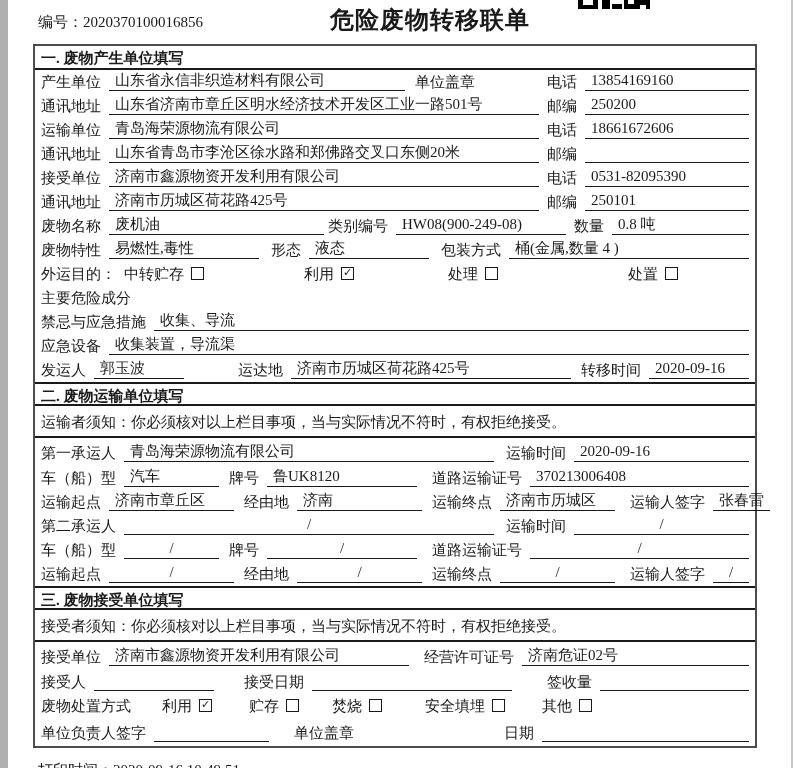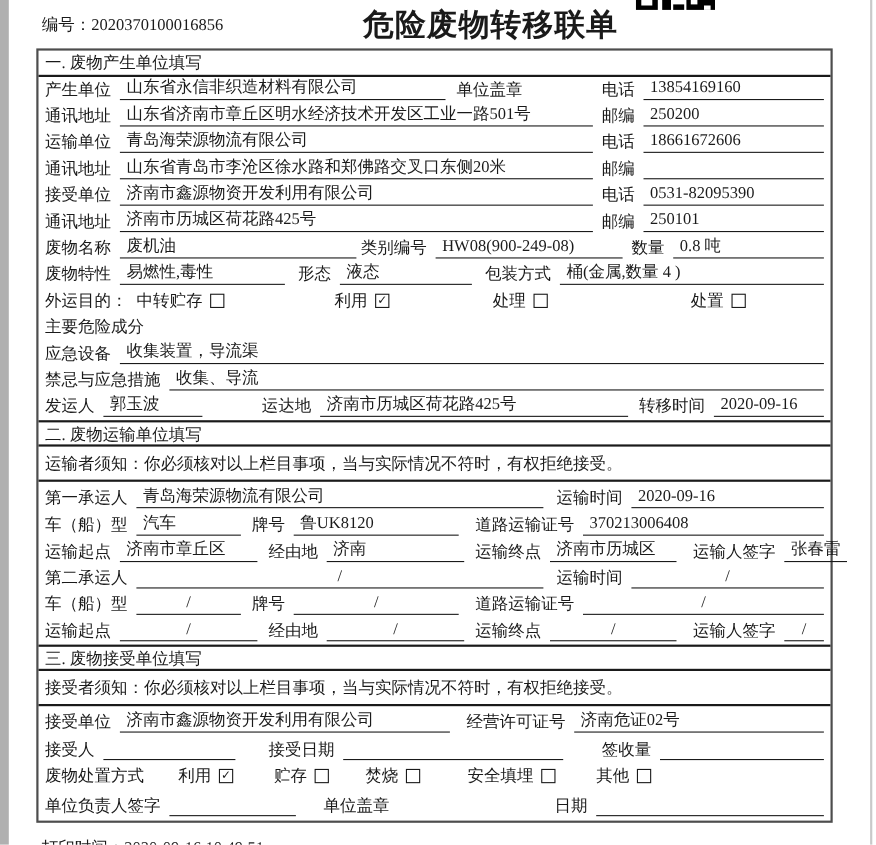--- a/index.html
+++ b/index.html
@@ -3,29 +3,29 @@
 <meta charset="utf-8">
 <style>
   html,body{margin:0;padding:0;}
   body{
     width:796px;height:768px;background:#ffffff;overflow:hidden;position:relative;
     font-family:"Liberation Serif","DejaVu Serif",serif;color:#1a1a1a;font-size:15px;
   }
   .scan-edge-left{position:absolute;left:0;top:0;width:8px;height:768px;background:#b0b0b0;}
   .scan-edge-right{position:absolute;left:791px;top:0;width:2px;height:768px;background:#c9c9c9;}
   .doc-number{position:absolute;left:38px;top:13px;white-space:nowrap;}
-  .doc-title{position:absolute;left:330px;top:4px;font-size:28px;font-weight:bold;letter-spacing:1px;white-space:nowrap;}
+  .doc-title{position:absolute;left:330px;top:4px;font-size:24px;font-weight:bold;letter-spacing:1px;white-space:nowrap;}
   .qr{position:absolute;left:578px;top:0;}
   .form-box{
     position:absolute;left:33px;top:44px;width:724px;box-sizing:border-box;
     border:2px solid #4d4d4d;background:#fff;
   }
   .sec{
     height:24px;box-sizing:border-box;border-bottom:2px solid #1a1a1a;
-    font-weight:normal;padding:3px 4px 0 6px;line-height:18px;white-space:nowrap;
+    font-weight:bold;padding:3px 4px 0 6px;line-height:18px;white-space:nowrap;
   }
   .sec.bt{border-top:2px solid #1a1a1a;}
   .row{
     display:flex;align-items:flex-end;height:24px;box-sizing:border-box;
     padding:0 6px 3px 6px;white-space:nowrap;
   }
   .row.h28{height:28px;padding-bottom:4px;}
   .notice{
     height:32px;box-sizing:border-box;border-bottom:2px solid #1a1a1a;
     padding:7px 16px 0 6px;line-height:18px;white-space:nowrap;
@@ -149,27 +149,27 @@
       <span class="plain">处置</span>
       <span class="cb"></span>
     </span>
   </div>
 
   <div class="row">
     <span class="lb">主要危险成分</span>
   </div>
 
   <div class="row">
+    <span class="lb">禁忌与应急措施</span>
+    <span class="u grow">收集、导流</span>
+  </div>
+
+  <div class="row">
     <span class="lb">应急设备</span>
     <span class="u grow">收集装置，导流渠</span>
-  </div>
-
-  <div class="row">
-    <span class="lb">禁忌与应急措施</span>
-    <span class="u grow">收集、导流</span>
   </div>
 
   <div class="row">
     <span class="lb">发运人</span>
     <span class="u" style="width:90px">郭玉波</span>
     <span class="lb" style="margin-left:54px">运达地</span>
     <span class="u" style="width:280px">济南市历城区荷花路425号</span>
     <span class="lb" style="margin-left:10px">转移时间</span>
     <span class="u grow">2020-09-16</span>
   </div>

